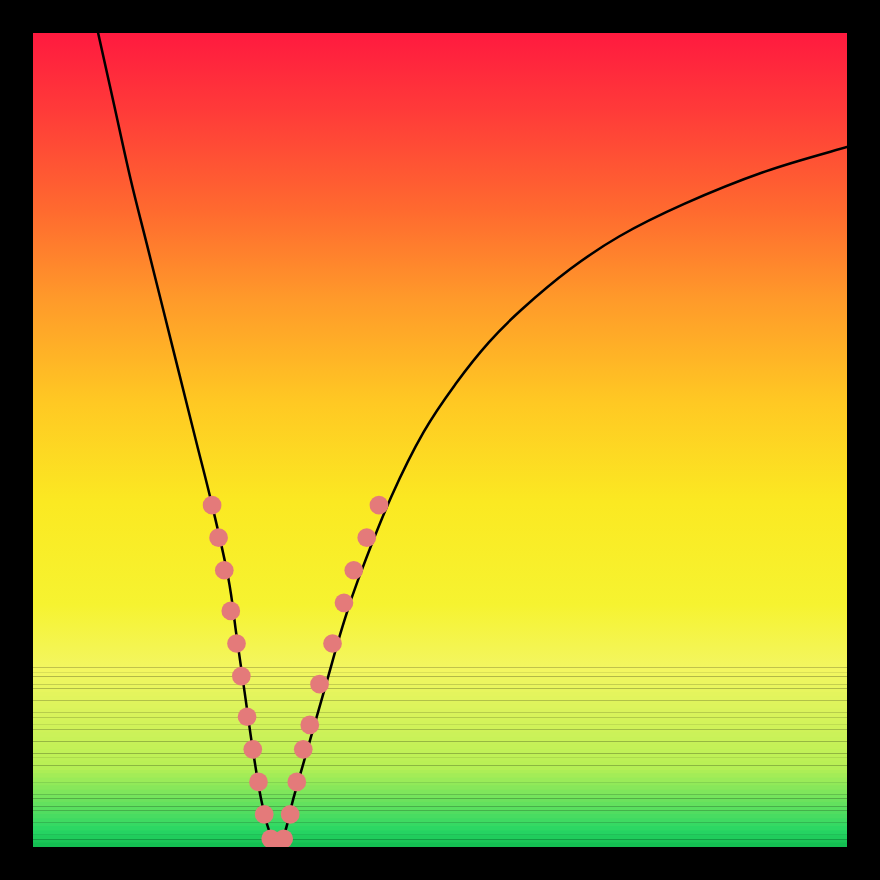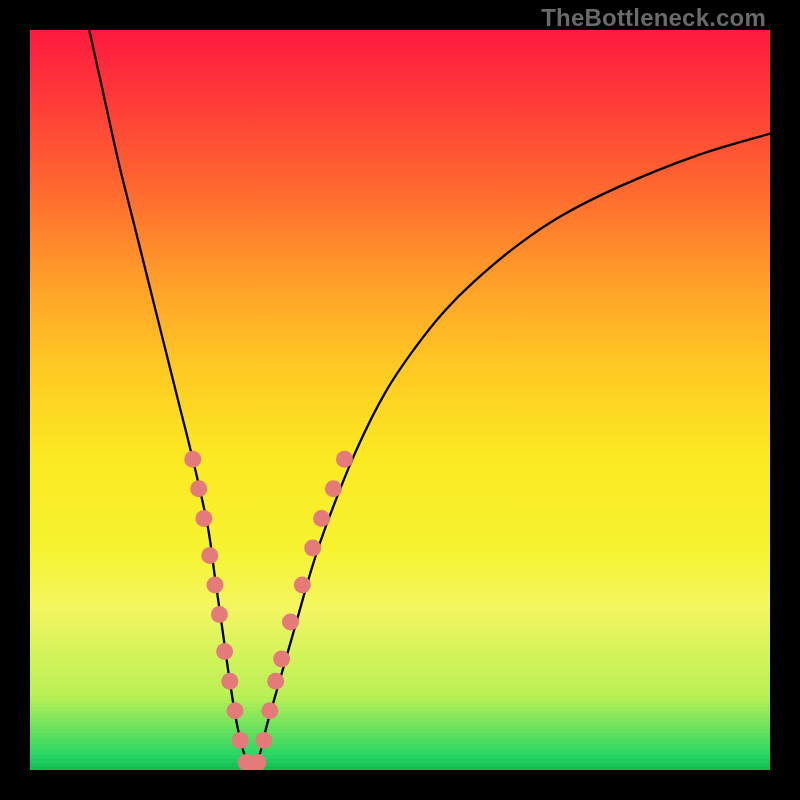--- a/index.html
+++ b/index.html
@@ -79,21 +79,20 @@
   }
   .dot {
     fill: #e47a7a;
     stroke: none;
   }
 </style>
 </head>
 <body>
 
 <div class="frame">
-  <div class="watermark">TheBottleneck.com</div>
 
   <div class="plot-area">
     <div class="gradient-bg">
       <div class="gradient-upper"></div>
       <div class="gradient-lower">
           <div class="band" style="top: 0%; height: 2.57273%; background: rgb(243, 246, 96);"></div>
           <div class="band" style="top: 2.27273%; height: 2.57273%; background: rgb(241, 246, 96);"></div>
           <div class="band" style="top: 4.54545%; height: 2.57273%; background: rgb(238, 245, 95);"></div>
           <div class="band" style="top: 6.81818%; height: 2.57273%; background: rgb(236, 245, 95);"></div>
           <div class="band" style="top: 9.09091%; height: 2.57273%; background: rgb(233, 245, 94);"></div>

